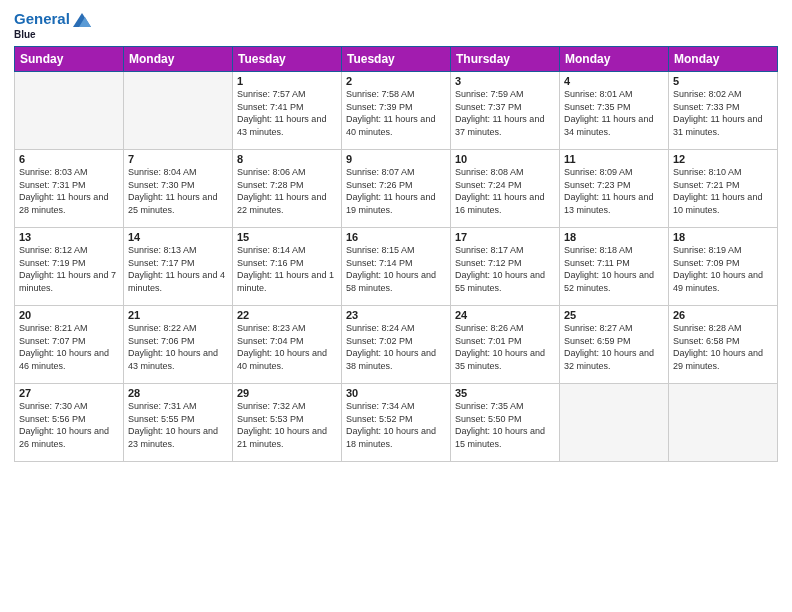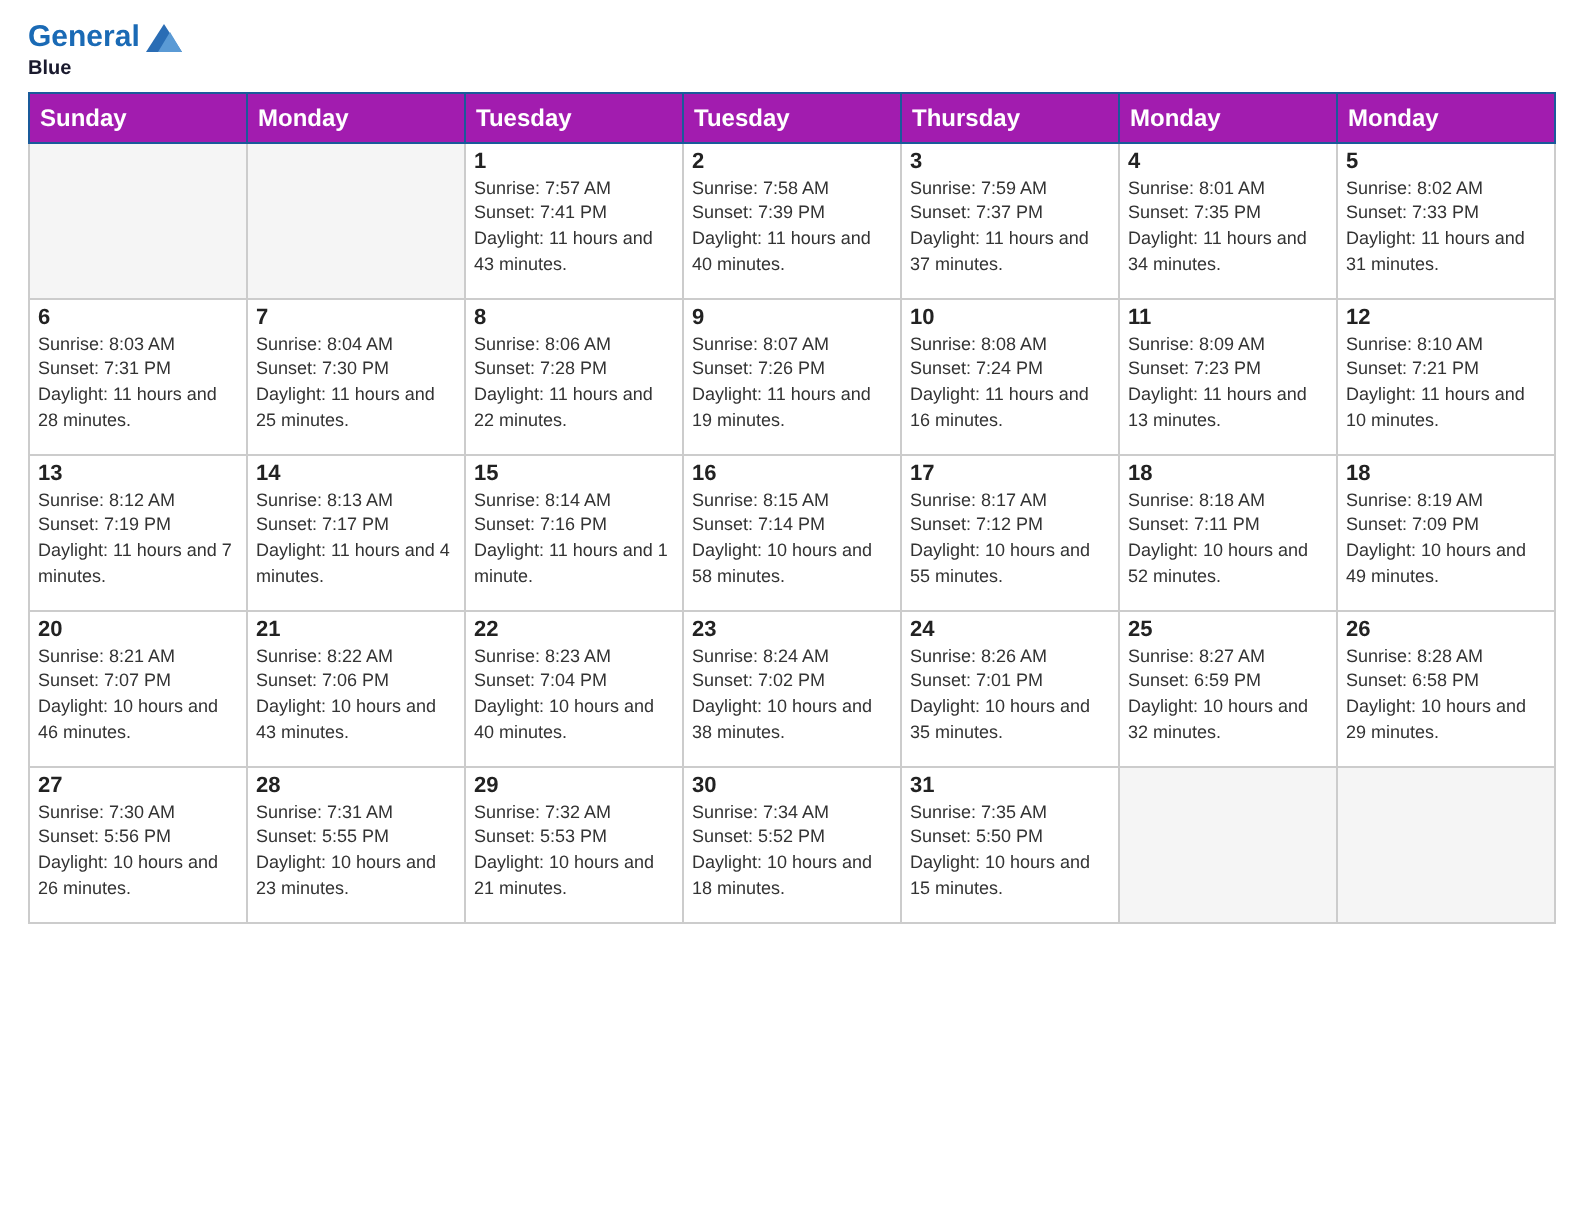--- a/index.html
+++ b/index.html
@@ -236,21 +236,21 @@
           </td>
           <td>
             <span class="day-num">29</span>
             <div class="day-info">Sunrise: 7:32 AM<br>Sunset: 5:53 PM<br>Daylight: 10 hours and 21 minutes.</div>
           </td>
           <td>
             <span class="day-num">30</span>
             <div class="day-info">Sunrise: 7:34 AM<br>Sunset: 5:52 PM<br>Daylight: 10 hours and 18 minutes.</div>
           </td>
           <td>
-            <span class="day-num">31</span>
+            <span class="day-num">35</span>
             <div class="day-info">Sunrise: 7:35 AM<br>Sunset: 5:50 PM<br>Daylight: 10 hours and 15 minutes.</div>
           </td>
           <td class="empty"></td>
           <td class="empty"></td>
         </tr>
       </tbody>
   </table>
 </div>
 
 </body></html>

